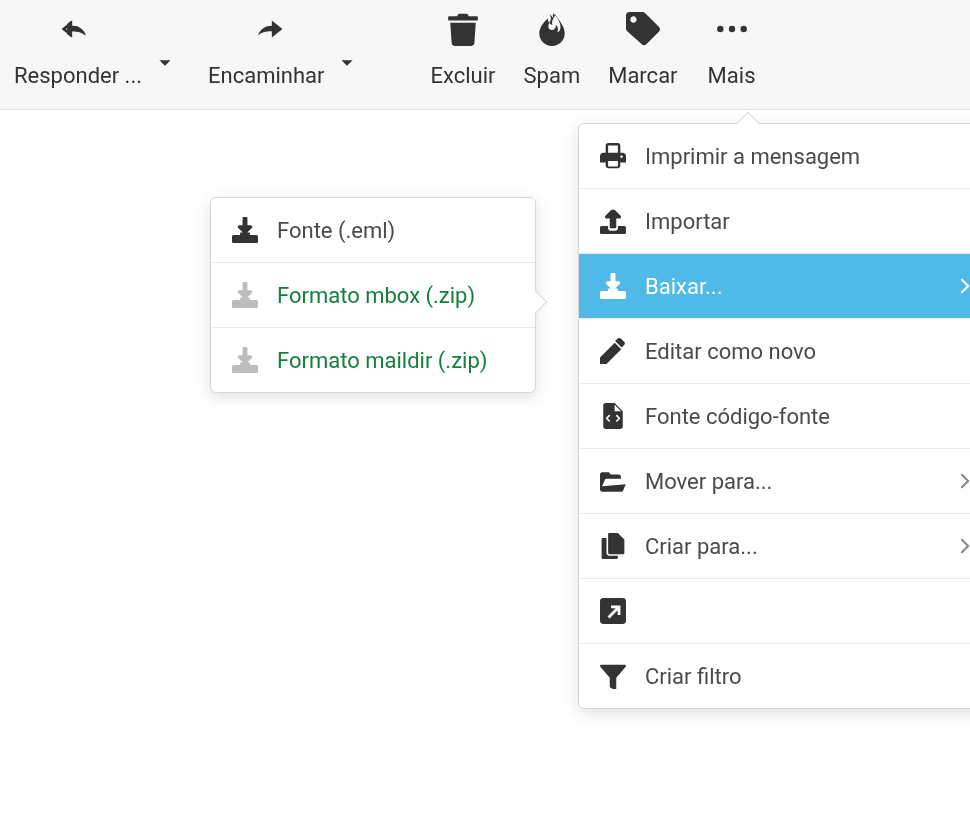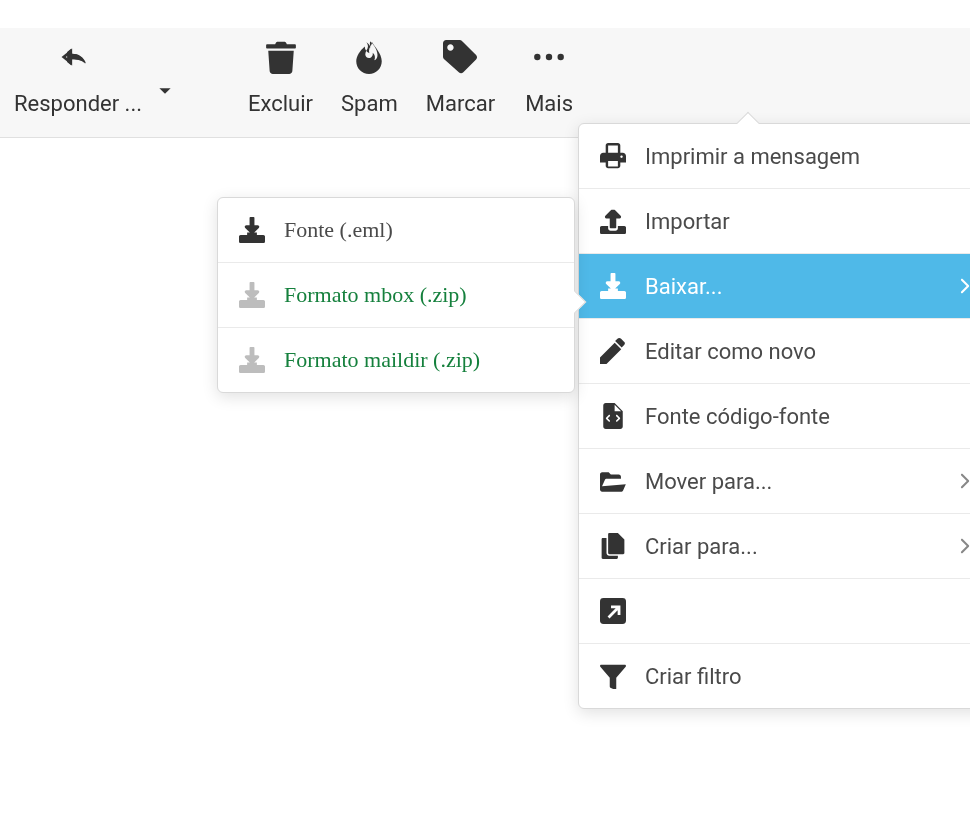--- a/index.html
+++ b/index.html
@@ -13,21 +13,20 @@
       color: #4a4a4a;
     }
     .toolbar {
       display: flex;
       align-items: flex-start;
       background: #f7f7f7;
       border-bottom: 1px solid #e0e0e0;
       padding: 12px 0 0 0;
       height: 110px;
       position: relative;
-      margin-top: 28px;
     }
     .toolbar-item {
       display: flex;
       flex-direction: column;
       align-items: center;
       justify-content: flex-start;
       padding: 0 14px 14px 14px;
       cursor: pointer;
       position: relative;
       gap: 12px;
@@ -75,23 +74,22 @@
     .menu-item .micon svg { width: 26px; height: 26px; fill:#333; }
     .menu-item.active { background: #4fb9e8; color:#fff; }
     .menu-item.active .micon svg { fill:#fff; }
     .menu-item.active .mchevron svg { fill:#fff; }
     .menu-item .mlabel { flex: 1; font-size: 22px; }
     .menu-item .mchevron { width:18px; display:flex; align-items:center; }
     .menu-item .mchevron svg { width: 14px; height: 22px; fill:#888; }
 
     .menu.secondary {
       top: 197px;
-      left: 217px;
-      width: 358px;
-      font-family: Liberation Serif, serif;
+      left: 210px;
+      width: 326px;
     }
     .sub-pointer {
       position: absolute;
       top: 96px;
       right: -9px;
       width: 16px; height: 16px;
       background: #fff;
       border-top: 1px solid #d9d9d9;
       border-right: 1px solid #d9d9d9;
       transform: rotate(45deg);
@@ -115,20 +113,35 @@
       </span>
       <span class="tlabel">Responder ...</span>
     </div>
     <span class="toolbar-caret">
       <svg viewBox="0 0 20 20">
           <path d="M2 6 L10 14 L18 6 Z"></path>
         </svg>
     </span>
   </div>
 
+  <div class="toolbar-split">
+    <div class="toolbar-item">
+      <span class="ticon">
+        <svg viewBox="0 0 512 512">
+            <path d="M504 256L344 128v80c-96 0-176 48-208 144 48-48 112-64 208-64v96l160-128z"></path>
+          </svg>
+      </span>
+      <span class="tlabel">Encaminhar</span>
+    </div>
+    <span class="toolbar-caret">
+      <svg viewBox="0 0 20 20">
+          <path d="M2 6 L10 14 L18 6 Z"></path>
+        </svg>
+    </span>
+  </div>
 
   <div style="width:40px"></div>
 
   <div class="toolbar-item">
     <span class="ticon">
       <svg viewBox="0 0 448 512">
           <path d="M432 64H312l-9-18c-6-12-18-18-31-18H176c-13 0-25 6-31 18l-9 18H16C7 64 0 71 0 80v32c0 9 7 16 16 16h416c9 0 16-7 16-16V80c0-9-7-16-16-16zM53 467c2 25 23 45 48 45h246c25 0 46-20 48-45l21-307H32l21 307z"></path>
         </svg>
     </span>
     <span class="tlabel">Excluir</span>

